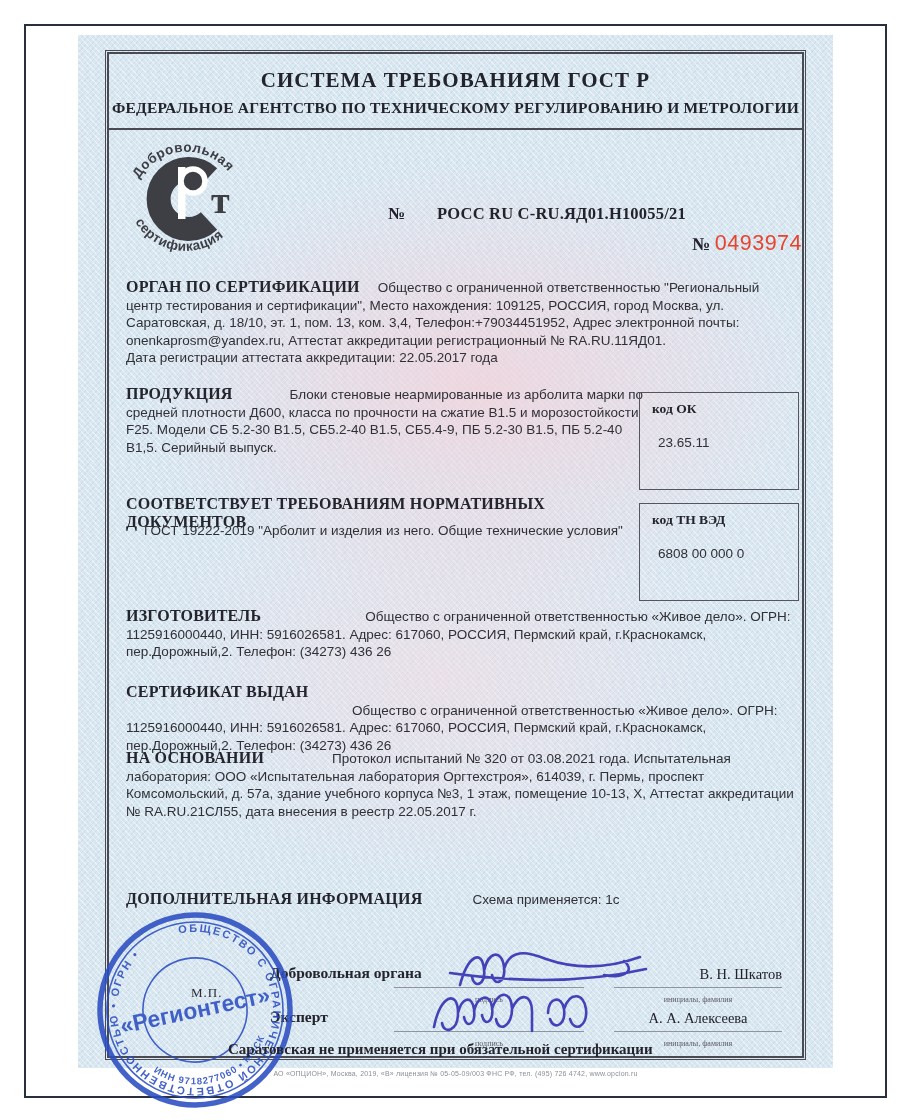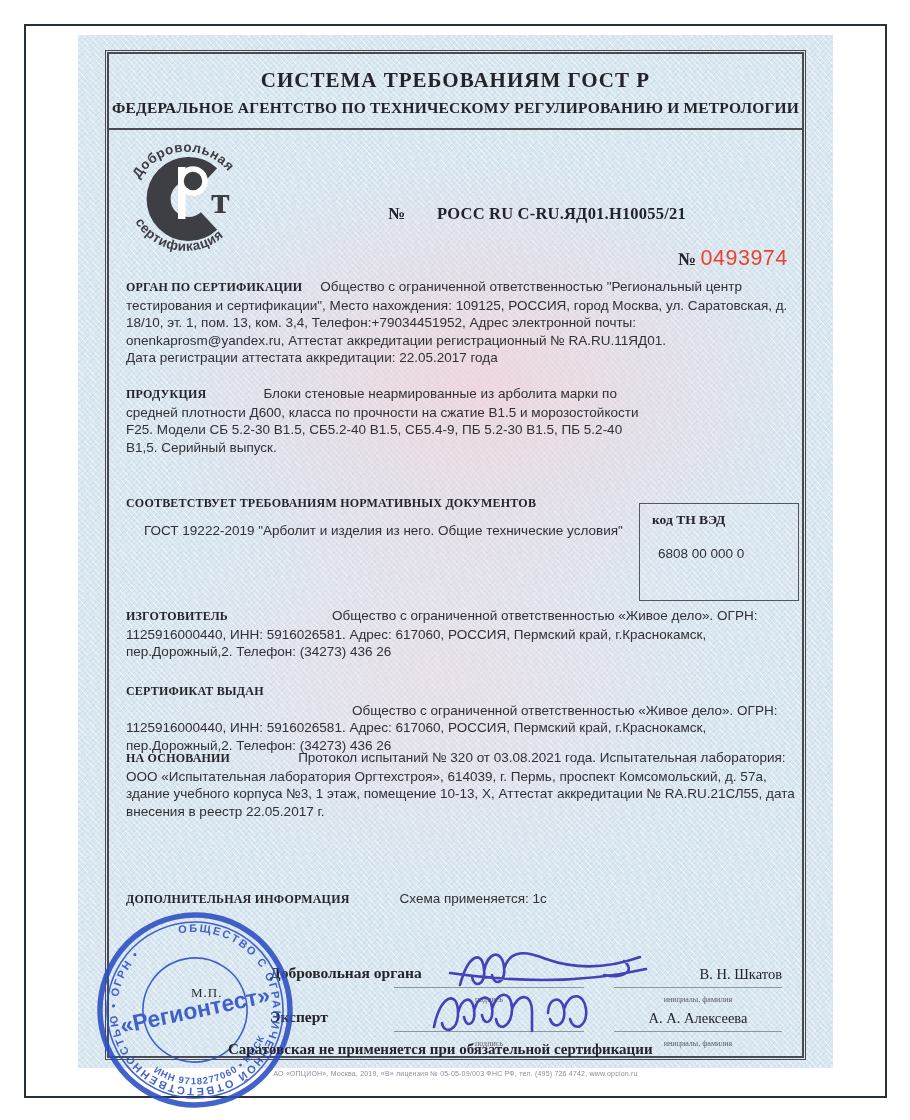--- a/index.html
+++ b/index.html
@@ -34,27 +34,27 @@
   
   .cert-title{position:absolute;left:180px;top:106px;width:600px;text-align:center;
     font-weight:bold;font-size:31px;letter-spacing:-0.3px;color:#303138;}
   .numline{position:absolute;left:310px;top:169px;font-family:"Liberation Serif","DejaVu Serif",serif;font-weight:bold;color:#23232b;}
   .numline .no{font-size:17px;}
   .numline .num{font-size:16.5px;margin-left:32px;letter-spacing:.2px;}
   .validity{position:absolute;left:310px;top:205px;font-family:"Liberation Serif","DejaVu Serif",serif;font-weight:bold;font-size:15px;color:#23232b;}
   .validity .date1{margin-left:30px;}
   .validity .po{margin-left:46px;}
   .validity .date2{margin-left:17px;}
-  .blankno{position:absolute;left:600px;top:211px;width:124px;text-align:left;}
+  .blankno{position:absolute;left:600px;top:196px;width:124px;text-align:right;}
   .blankno .no2{font-family:"Liberation Serif","DejaVu Serif",serif;font-weight:bold;font-size:18px;color:#23232b;}
   .blankno .red{font-size:21.5px;color:#e8432c;letter-spacing:.5px;}
   
   .sec{position:absolute;color:#303036;font-size:13.5px;line-height:17.5px;}
   .sec p{margin:0;}
-  .sh{font-family:"Liberation Serif","DejaVu Serif",serif;font-weight:bold;font-size:12px;color:#24242c;letter-spacing:.2px;}
+  .sh{font-family:"Liberation Serif","DejaVu Serif",serif;font-weight:bold;font-size:16px;color:#24242c;letter-spacing:.2px;}
   .sec-org{left:48px;top:243px;width:672px;}
   .sec-org .sh{margin-right:18px;}
   .sec-product{left:48px;top:350px;width:528px;}
   .sec-product .sh{margin-right:57px;}
   .sec-compl{left:48px;top:460px;width:540px;}
   .gost{position:absolute;left:66px;top:488px;width:500px;font-size:13.5px;color:#303036;}
   .sec-manuf{left:48px;top:572px;width:672px;}
   .sec-manuf .sh{margin-right:104px;}
   .sec-issued{left:48px;top:648px;width:672px;}
   .sec-issued .bt{display:block;margin-top:1px;text-indent:226px;}
@@ -134,20 +134,24 @@
 
   <div class="sec sec-org">
     <p><span class="sh">ОРГАН ПО СЕРТИФИКАЦИИ</span><span class="bt">Общество с ограниченной ответственностью "Региональный центр тестирования и сертификации", Место нахождения: 109125, РОССИЯ, город Москва, ул. Саратовская, д. 18/10, эт. 1, пом. 13, ком. 3,4, Телефон:+79034451952, Адрес электронной почты: onenkaprosm@yandex.ru, Аттестат аккредитации регистрационный № RA.RU.11ЯД01.</span></p>
     <p>Дата регистрации аттестата аккредитации: 22.05.2017 года</p>
   </div>
 
   <div class="sec sec-product">
     <p><span class="sh">ПРОДУКЦИЯ</span><span class="bt">Блоки стеновые неармированные из арболита марки по средней плотности Д600, класса по прочности на сжатие В1.5 и морозостойкости F25. Модели СБ 5.2-30 В1.5, СБ5.2-40 В1.5, СБ5.4-9, ПБ 5.2-30 В1.5, ПБ 5.2-40 В1,5. Серийный выпуск.</span></p>
   </div>
 
+  <div class="codebox box-ok">
+    <div class="cb-label">код ОК</div>
+    <div class="cb-value">23.65.11</div>
+  </div>
 
   <div class="sec sec-compl">
     <div class="sh">СООТВЕТСТВУЕТ ТРЕБОВАНИЯМ НОРМАТИВНЫХ ДОКУМЕНТОВ</div>
   </div>
   <div class="gost">ГОСТ 19222-2019 "Арболит и изделия из него. Общие технические условия"</div>
 
   <div class="codebox box-tn">
     <div class="cb-label">код ТН ВЭД</div>
     <div class="cb-value">6808 00 000 0</div>
   </div>

